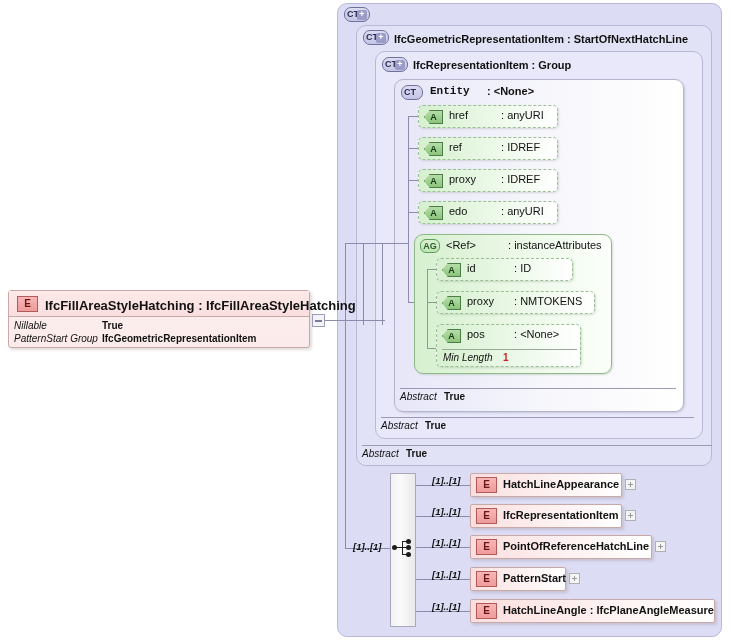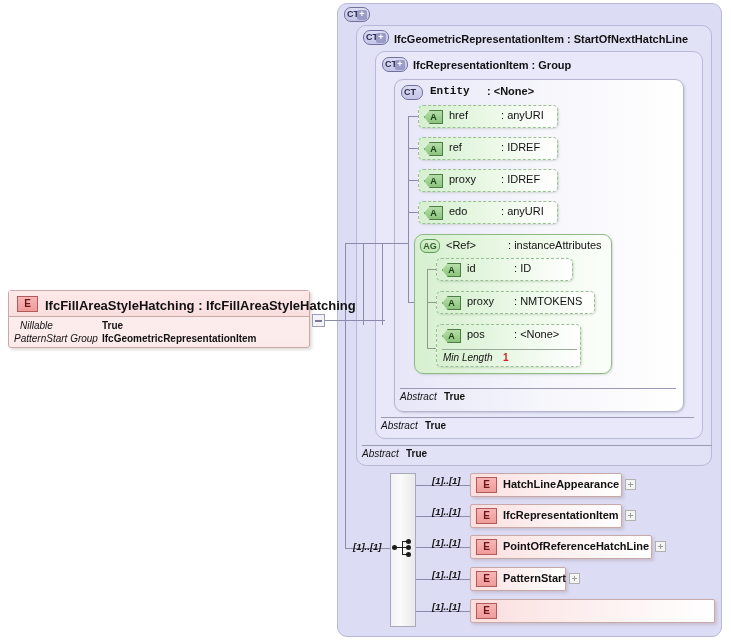--- a/index.html
+++ b/index.html
@@ -380,21 +380,21 @@
   <div class="ln-h" style="left:345px; top:243px; width:18px;"></div>
 
   <div class="ln-h" style="left:325px; top:320px; width:60px;"></div>
   <div class="ln-v" style="left:345px; top:320px; height:228px;"></div>
   <div class="ln-h" style="left:345px; top:548px; width:45px;"></div>
 
   <div class="elembox-left" style="left:8px; top:290px; width:302px; height:58px;">
     <div class="hdr"></div>
     <div class="e-icon" style="left:8px; top:5px;">E</div>
     <div class="e-title" style="left:36px; top:7px;">IfcFillAreaStyleHatching : IfcFillAreaStyleHatching</div>
-    <div class="prop-name" style="left:11px; top:29px;">Nillable</div>
+    <div class="prop-name" style="left:5px; top:29px;">Nillable</div>
     <div class="prop-val" style="left:93px; top:29px;">True</div>
     <div class="prop-name" style="left:5px; top:42px;">PatternStart Group</div>
     <div class="prop-val" style="left:93px; top:42px;">IfcGeometricRepresentationItem</div>
   </div>
 
   <div class="minusbox" style="left:312px; top:314px;"></div>
 
   <div class="occ" style="left:353px; top:541px;">[1]..[1]</div>
 
   <div class="seqbox" style="left:390px; top:473px; width:26px; height:154px;"></div>
@@ -440,15 +440,16 @@
   <div class="occ" style="left:432px; top:569px;">[1]..[1]</div>
   <div class="elembox" style="left:470px; top:567px; width:96px;">
     <div class="e-icon" style="left:5px; top:3px;">E</div>
     <div class="lbl">PatternStart</div>
   </div>
   <div class="plusbox" style="left:569px; top:573px;"></div>
 
   <div class="occ" style="left:432px; top:601px;">[1]..[1]</div>
   <div class="elembox" style="left:470px; top:599px; width:245px;">
     <div class="e-icon" style="left:5px; top:3px;">E</div>
+    <div class="lbl">HatchLineAngle : IfcPlaneAngleMeasure</div>
   </div>
 
 </div>
 
 </body></html>

